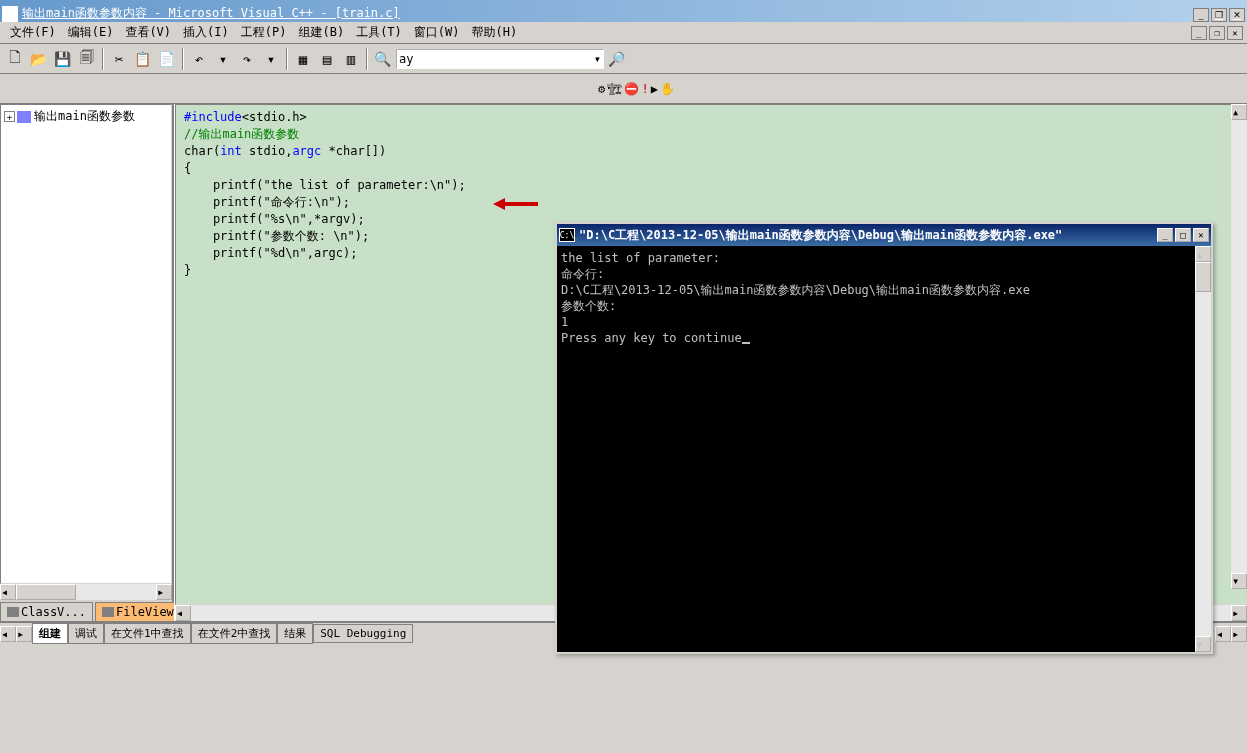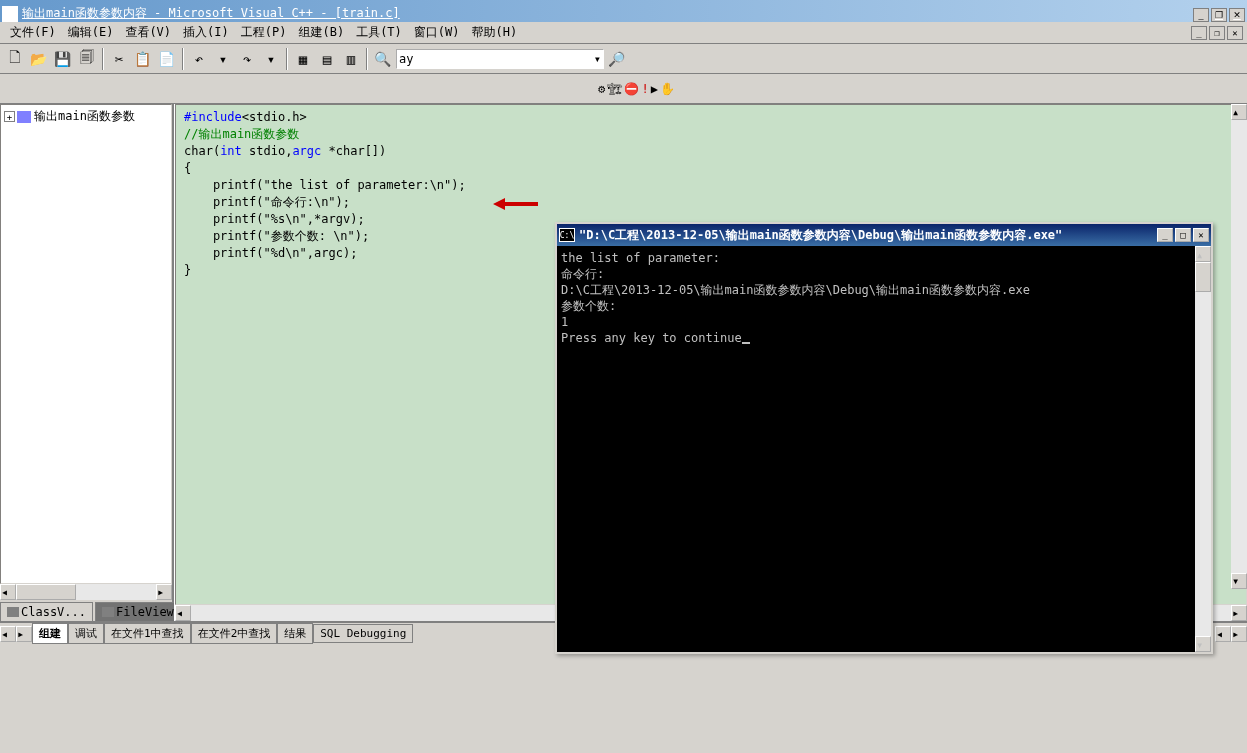--- a/index.html
+++ b/index.html
@@ -28,21 +28,21 @@
 .tree { flex: 1; background: #fff; border: 1px inset #d6d3ce; padding: 2px; overflow: auto; }
 .tree .node { display: flex; align-items: center; padding: 1px; white-space: nowrap; }
 .tree .ex { width: 11px; height: 11px; border: 1px solid #808080; display: flex; align-items: center; justify-content: center; font-size: 9px; margin-right: 2px; cursor: pointer; }
 .tree .nicon { width: 14px; height: 12px; background: #8080ff; margin-right: 3px; }
 .sidebar .hscroll { height: 16px; background: #d6d3ce; display: flex; }
 .sidebar .hscroll .sbtn { width: 16px; height: 16px; background: #d6d3ce; border: 1px outset #fff; }
 .sidebar .hscroll .strack { flex: 1; background: #e8e8e8; }
 .sidebar .hscroll .sthumb { width: 60px; height: 100%; background: #d6d3ce; border: 1px outset #fff; }
 .tabs { display: flex; background: #d6d3ce; padding-top: 2px; }
 .tab { padding: 2px 6px; border: 1px solid #808080; border-bottom: none; background: #d6d3ce; margin-right: 2px; cursor: pointer; display: flex; align-items: center; gap: 2px; font-size: 11px; }
-.tab.active { background: #737373; }
+.tab.active { background: #fdba74; }
 .tab .ticon { width: 12px; height: 10px; background: #808080; }
 
 .editor { flex: 1; display: flex; flex-direction: column; border-left: 1px solid #fff; }
 .code { flex: 1; background: #c8e0c8; border: 1px inset #d6d3ce; padding: 4px 8px; font-family: "Courier New", "SimSun", monospace; font-size: 16px; line-height: 17px; white-space: pre; overflow: auto; position: relative; }
 .code .kw { color: #0000ff; }
 .code .cm { color: #008000; }
 .arrow { position: absolute; top: 91px; left: 317px; width: 45px; height: 16px; }
 .arrow svg { width: 100%; height: 100%; }
 .editor .hscroll { height: 16px; background: #d6d3ce; display: flex; }
 .editor .hscroll .sbtn { width: 16px; height: 16px; background: #d6d3ce; border: 1px outset #fff; }

